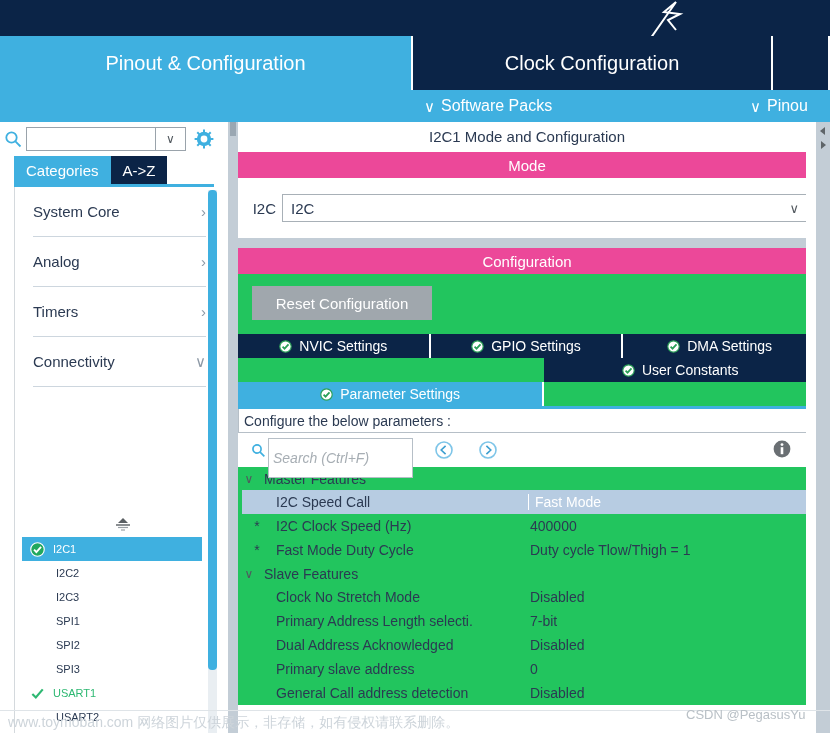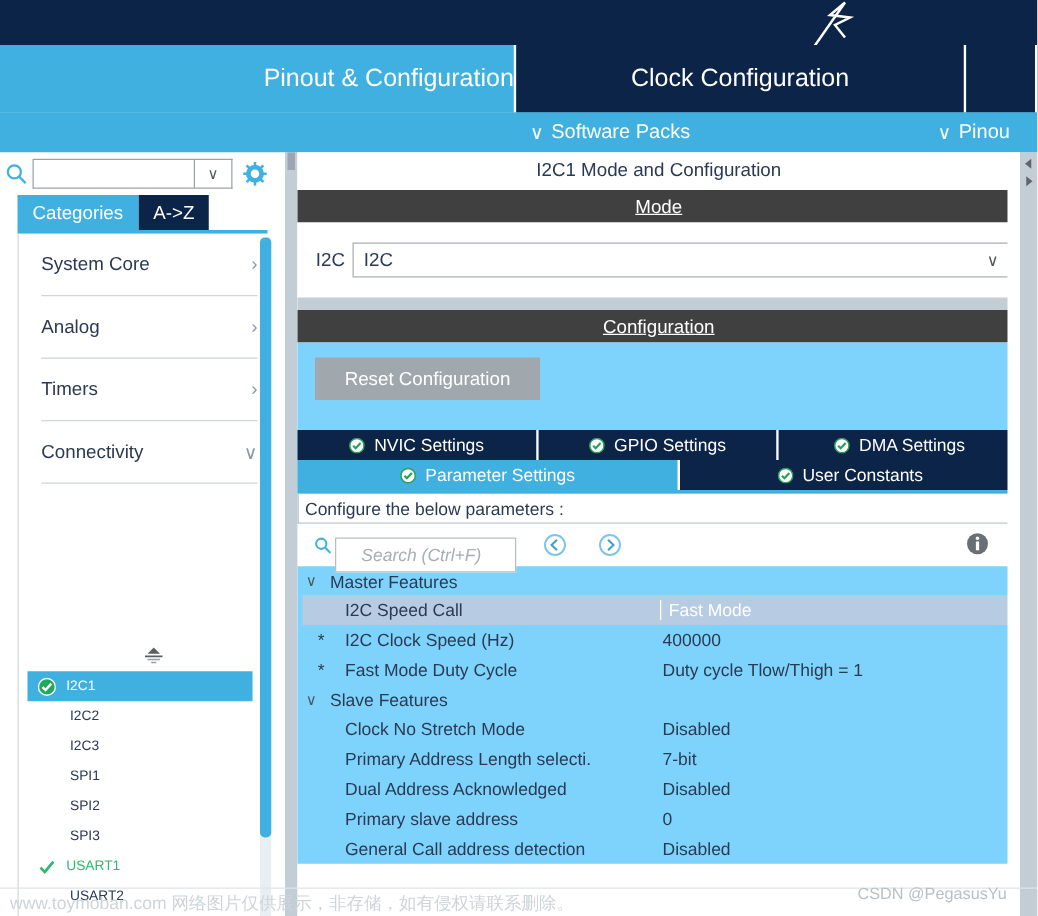--- a/index.html
+++ b/index.html
@@ -33,21 +33,21 @@
     background:#3fb0e0;
     display:flex; align-items:stretch;
   }
   .mtab {
     height:54px; display:flex; align-items:center; justify-content:center;
     color:#ffffff; font-size:20px; white-space:nowrap;
     border-right:2px solid #ffffff;
   }
   .mtab.active { background:#3fb0e0; }
   .mtab.inactive { background:#0b2447; }
-  .mtab.t1 { width:436px;justify-content:flex-end; }
+  .mtab.t1 { width:436px; }
   .mtab.t2 { width:380px; }
   .mtab.t3 { width:60px; }
 
   
   .subbar {
     position:absolute; left:0; top:90px; width:830px; height:32px;
     background:#3fb0e0; color:#ffffff;
     font-size:16px;
   }
   .subitem {
@@ -141,70 +141,70 @@
   .content {
     position:absolute; left:238px; top:122px; width:578px; height:611px;
     background:#ffffff;
   }
   .panel-title {
     height:30px; display:flex; align-items:center; justify-content:center;
     font-size:15px; color:#2b3a52; background:#ffffff;
     border-bottom:1px solid #ffffff;
   }
   .band {
-    height:26px; background:#404040; color:#ffffff;
-    display:flex; align-items:center; justify-content:center; font-size:15px;text-decoration:underline;
+    height:26px; background:#ec4899; color:#ffffff;
+    display:flex; align-items:center; justify-content:center; font-size:15px;
   }
   .mode-body { height:60px; background:#ffffff; display:flex; align-items:center; padding:0 8px; }
   .mode-label { width:36px; font-size:15px; color:#2b3a52; text-align:right; padding-right:6px; }
   .mode-select {
     flex:1; height:28px; border:1px solid #a8b0b7; background:#ffffff;
     display:flex; align-items:center; justify-content:space-between;
     padding:0 8px; font-size:15px; color:#2b3a52;
   }
   .mode-select .cv { color:#51585e; font-size:13px; }
 
   .gap-strip { height:10px; background:#c3cdd6; }
 
-  .config-body { background:#7dd3fc; padding-top:12px; }
+  .config-body { background:#22c55e; padding-top:12px; }
   .reset-btn {
     margin-left:14px; width:180px; height:34px;
     background:#a0a7ad; color:#ffffff; border:none;
     font-size:15px; display:flex; align-items:center; justify-content:center;
     cursor:default;
   }
 
-  .tabrow1 { display:flex; margin-top:24px; }
+  .tabrow1 { display:flex; margin-top:14px; }
   .tabrow2 { display:flex; }
   .ctab {
     height:24px; display:flex; align-items:center; justify-content:center; gap:7px;
     font-size:14px; color:#ffffff; background:#0b2447;
     border-right:2px solid #ffffff; white-space:nowrap;
   }
   .ctab:last-child { border-right:none; }
-  .ctab.active { background:#3fb0e0; }
+  .ctab.active { background:#3fb0e0;margin-top:24px; }
   .tabrow1 .ctab { width:33.333%; }
   .tabrow2 .ctab.pset { width:53%; }
   .tabrow2 .ctab.uc { width:47%; }
   .tab-underline { height:3px; background:#3fb0e0; }
 
   .configure-bar {
     height:24px; border:1px solid #b6bfc7; border-top:none;
     display:flex; align-items:center; padding-left:5px;
     font-size:14px; color:#2b3a52; background:#ffffff;
   }
 
   .toolrow {
     height:34px; display:flex; align-items:center; gap:0px;
     padding-left:10px; position:relative; background:#ffffff;
   }
   .toolrow .mag2 { width:20px; display:flex; align-items:center; justify-content:center; color:#3fb0e0; }
   .param-search {
-    width:145px; height:28px; border:1px solid #b6bfc7; background:#ffffff;
-    display:flex; align-items:center; padding-left:20px;
+    width:145px; height:40px; border:1px solid #b6bfc7; background:#ffffff;
+    display:flex; align-items:center; padding-left:4px;
     font-style:italic; color:#a7aeb4; font-size:14px;margin-top:16px;
   }
   .navbtn { width:26px; height:26px; margin-left:18px; display:flex; align-items:center; justify-content:center; }
   .infobtn { position:absolute; right:22px; top:6px; width:22px; height:22px; }
 
   .params { padding-left:4px; }
   .grp {
     height:23px; display:flex; align-items:center; gap:8px;
     font-size:14px; color:#2b3a52;
   }

